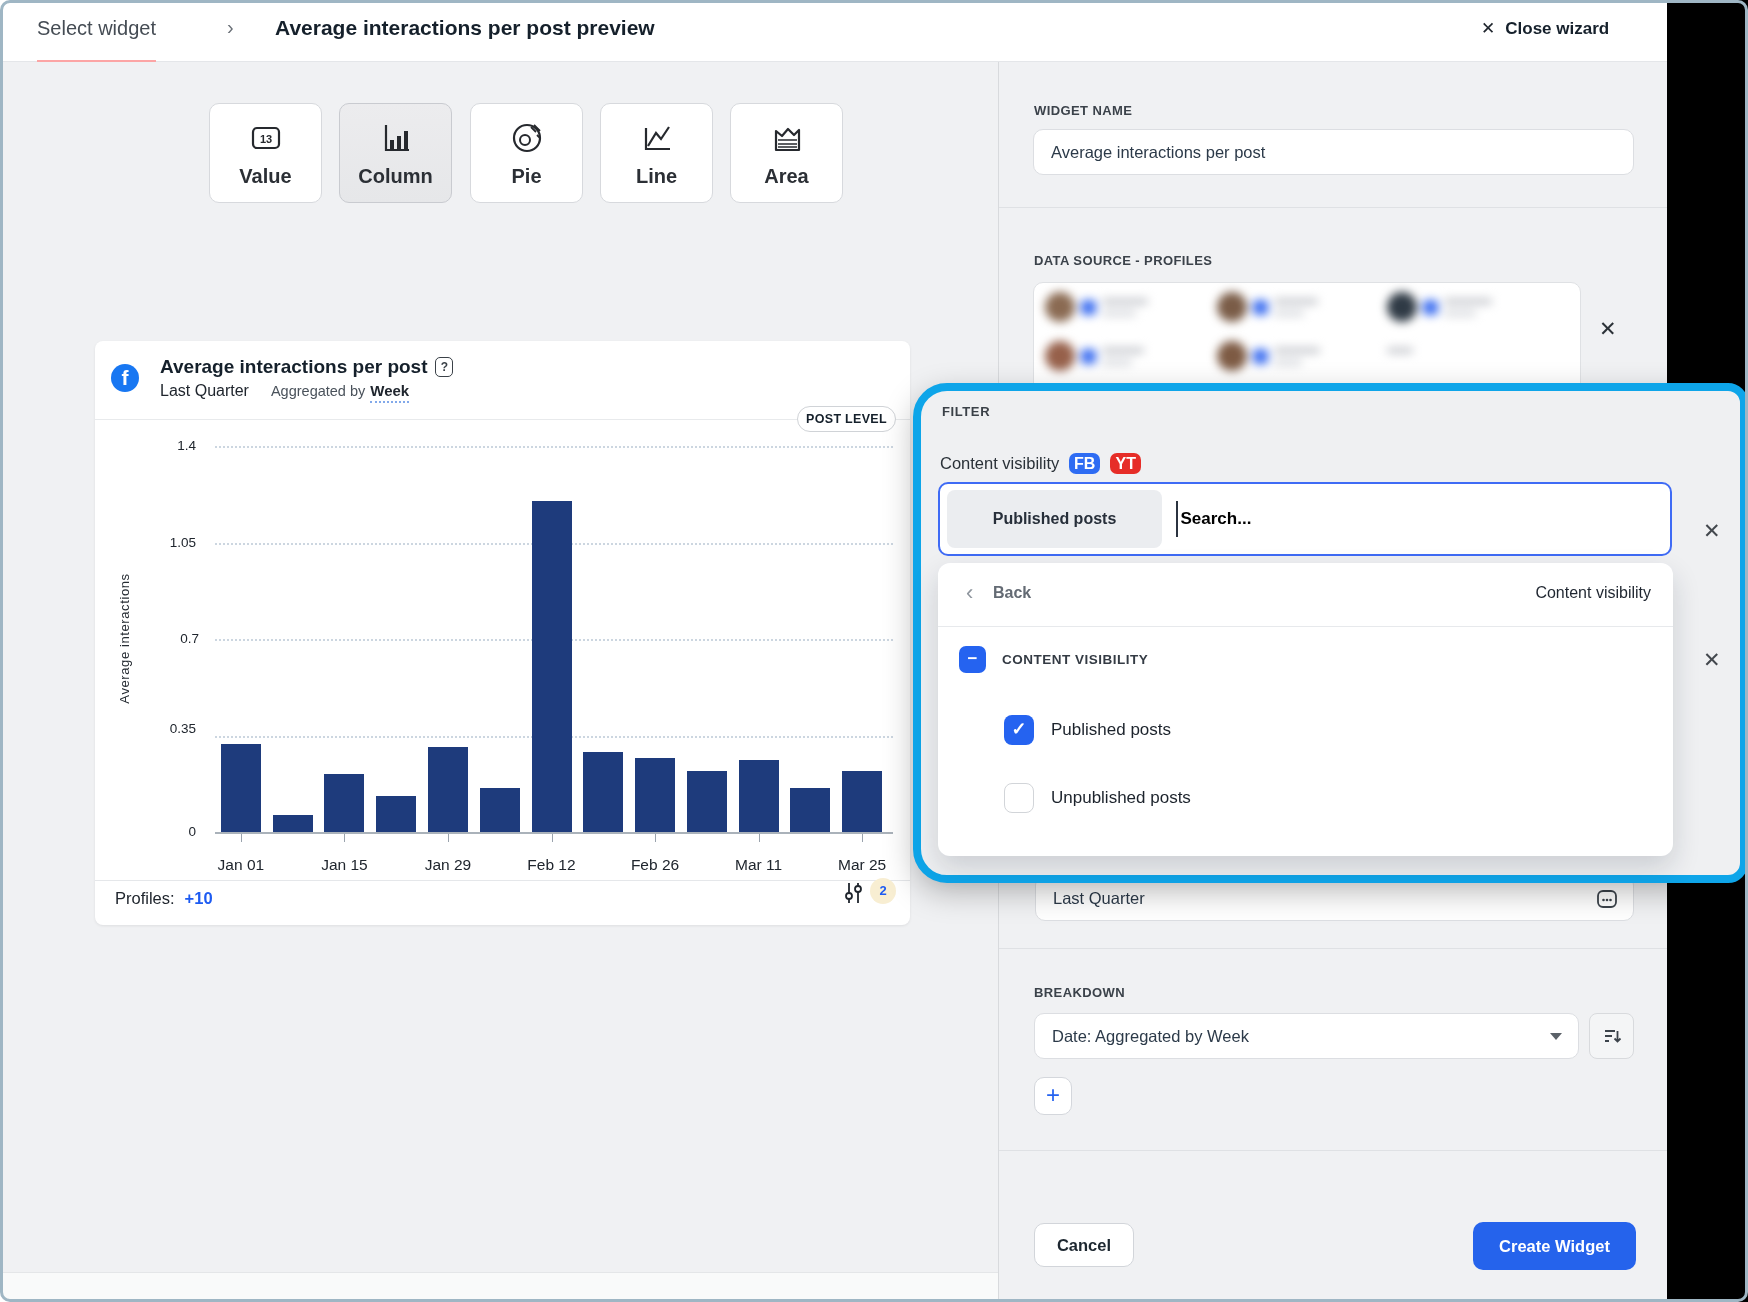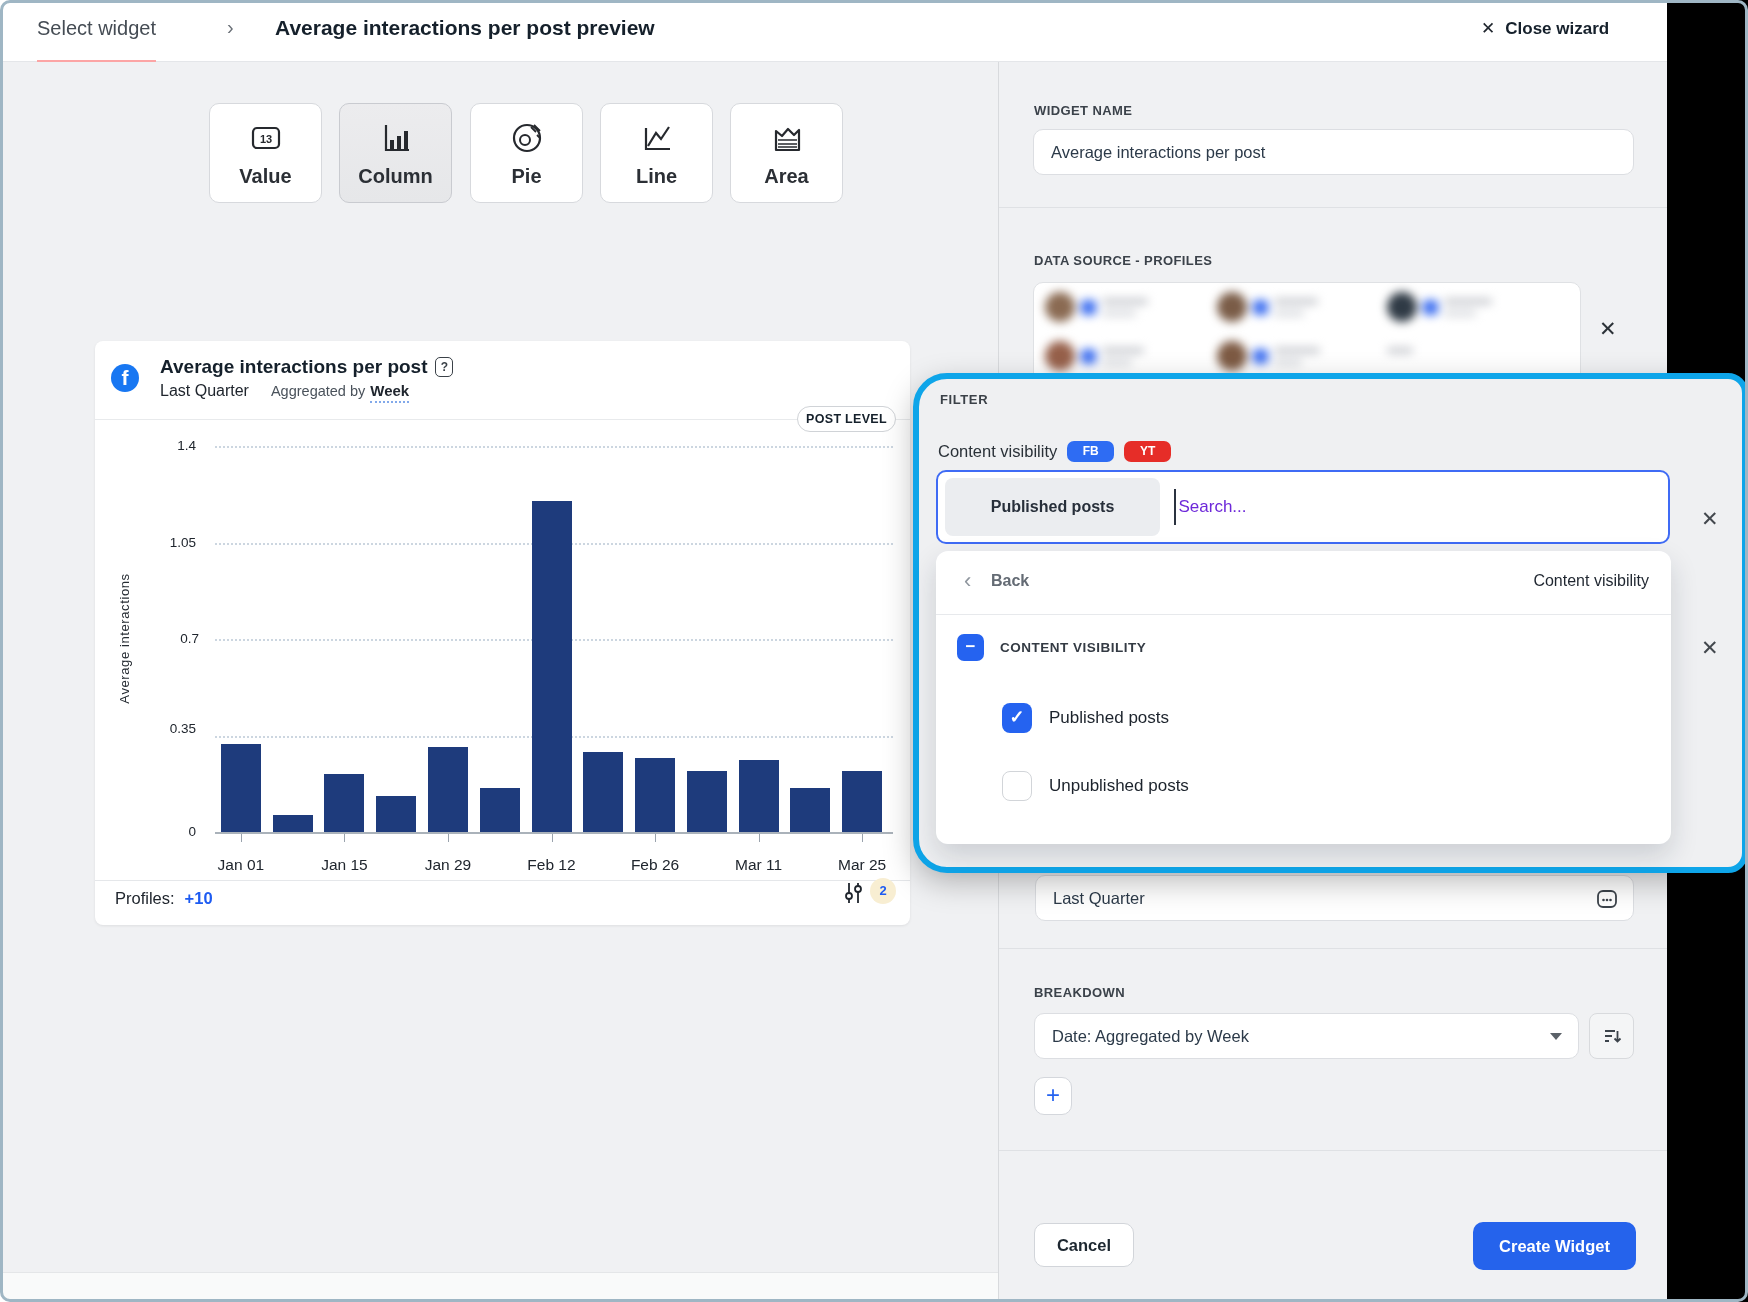--- a/index.html
+++ b/index.html
@@ -78,29 +78,29 @@
   #sort-btn { left:590px; top:951px; width:45px; height:46px; background:#f4f5f6; border:1px solid #d8dadd; border-radius:8px; display:flex; align-items:center; justify-content:center; cursor:pointer; }
   #add-breakdown-btn { left:35px; top:1015px; width:38px; height:38px; background:#fff; border:1px solid #d4d7dc; border-radius:10px; color:#2563f0; font-size:24px; line-height:34px; text-align:center; cursor:pointer; }
   #footer-divider { top:1088px; }
   #cancel-btn { left:35px; top:1161px; width:100px; height:44px; background:#fff; border:1px solid #d2d5da; border-radius:10px; font-size:16.5px; font-weight:bold; color:#1d2730; text-align:center; line-height:42px; cursor:pointer; }
   #create-btn { left:474px; top:1160px; width:163px; height:48px; background:#2563ec; border:none; border-radius:10px; font-size:16.5px; font-weight:bold; color:#fff; text-align:center; line-height:48px; cursor:pointer; }
 
   
   #black-strip { left:1667px; top:0; width:81px; height:1302px; background:#000; z-index:6; }
 
   
-  #filter-overlay { left:913px; top:373px; width:835px; height:500px; background:#eff0f2; border:6px solid #0ea5e9; border-radius:34px 20px 20px 34px; z-index:10; box-shadow:0 10px 30px rgba(0,0,0,.25); }
+  #filter-overlay { left:913px; top:383px; width:835px; height:500px; background:#eff0f2; border:8px solid #0ea5e9; border-radius:34px 20px 20px 34px; z-index:10; box-shadow:0 10px 30px rgba(0,0,0,.25); }
   #filter-label { left:21px; top:13px; font-size:13px; font-weight:bold; letter-spacing:.6px; color:#3b4148; }
   #cv-row { left:19px; top:62px; display:flex; align-items:center; gap:10px; }
   #cv-row .fieldname { font-size:16.5px; color:#2a3138; }
-  .net-badge { width:47px; height:21px; border-radius:7px; color:#fff; font-size:12px; font-weight:bold; text-align:center; line-height:21px; }
+  .net-badge { width:31px; height:21px; border-radius:7px; color:#fff; font-size:16px; font-weight:bold; text-align:center; line-height:21px; }
   #filter-input { left:17px; top:91px; width:734px; height:74px; background:#fff; border:2px solid #3f6bf5; border-radius:10px; display:flex; align-items:center; padding:7px; cursor:text; }
   #filter-tag { width:215px; height:58px; background:#ebedf0; border-radius:8px; font-size:16px; font-weight:bold; color:#272f3a; display:flex; align-items:center; justify-content:center; }
   #search-caret { width:1.5px; height:36px; background:#2b3340; margin-left:14px; }
-  #search-ph { margin-left:3px; font-size:17px; color:#6d28d9; }
+  #search-ph { margin-left:3px; font-size:17px; color:#000000;font-weight:bold; }
   .ovl-x { font-size:21px; color:#43484e; cursor:pointer; z-index:3; }
   #ovl-x1 { left:782px; top:128px; }
   #ovl-x2 { left:782px; top:257px; }
 
   #cv-dropdown { left:17px; top:172px; width:735px; height:293px; background:#fff; border-radius:12px; box-shadow:0 12px 28px rgba(20,30,50,.16); }
   #back-row { left:0; top:0; width:735px; height:63px; }
   #back-chevron { left:28px; top:20px; font-size:22px; color:#8f969e; line-height:20px; cursor:pointer; }
   #back-label { left:55px; top:21px; font-size:16px; font-weight:bold; color:#646b74; cursor:pointer; }
   #dd-heading { left:0; top:21px; width:713px; text-align:right; font-size:16px; color:#1f2630; }
   #dd-divider { left:0; top:63px; width:735px; height:1px; background:#e7e9ec; }

